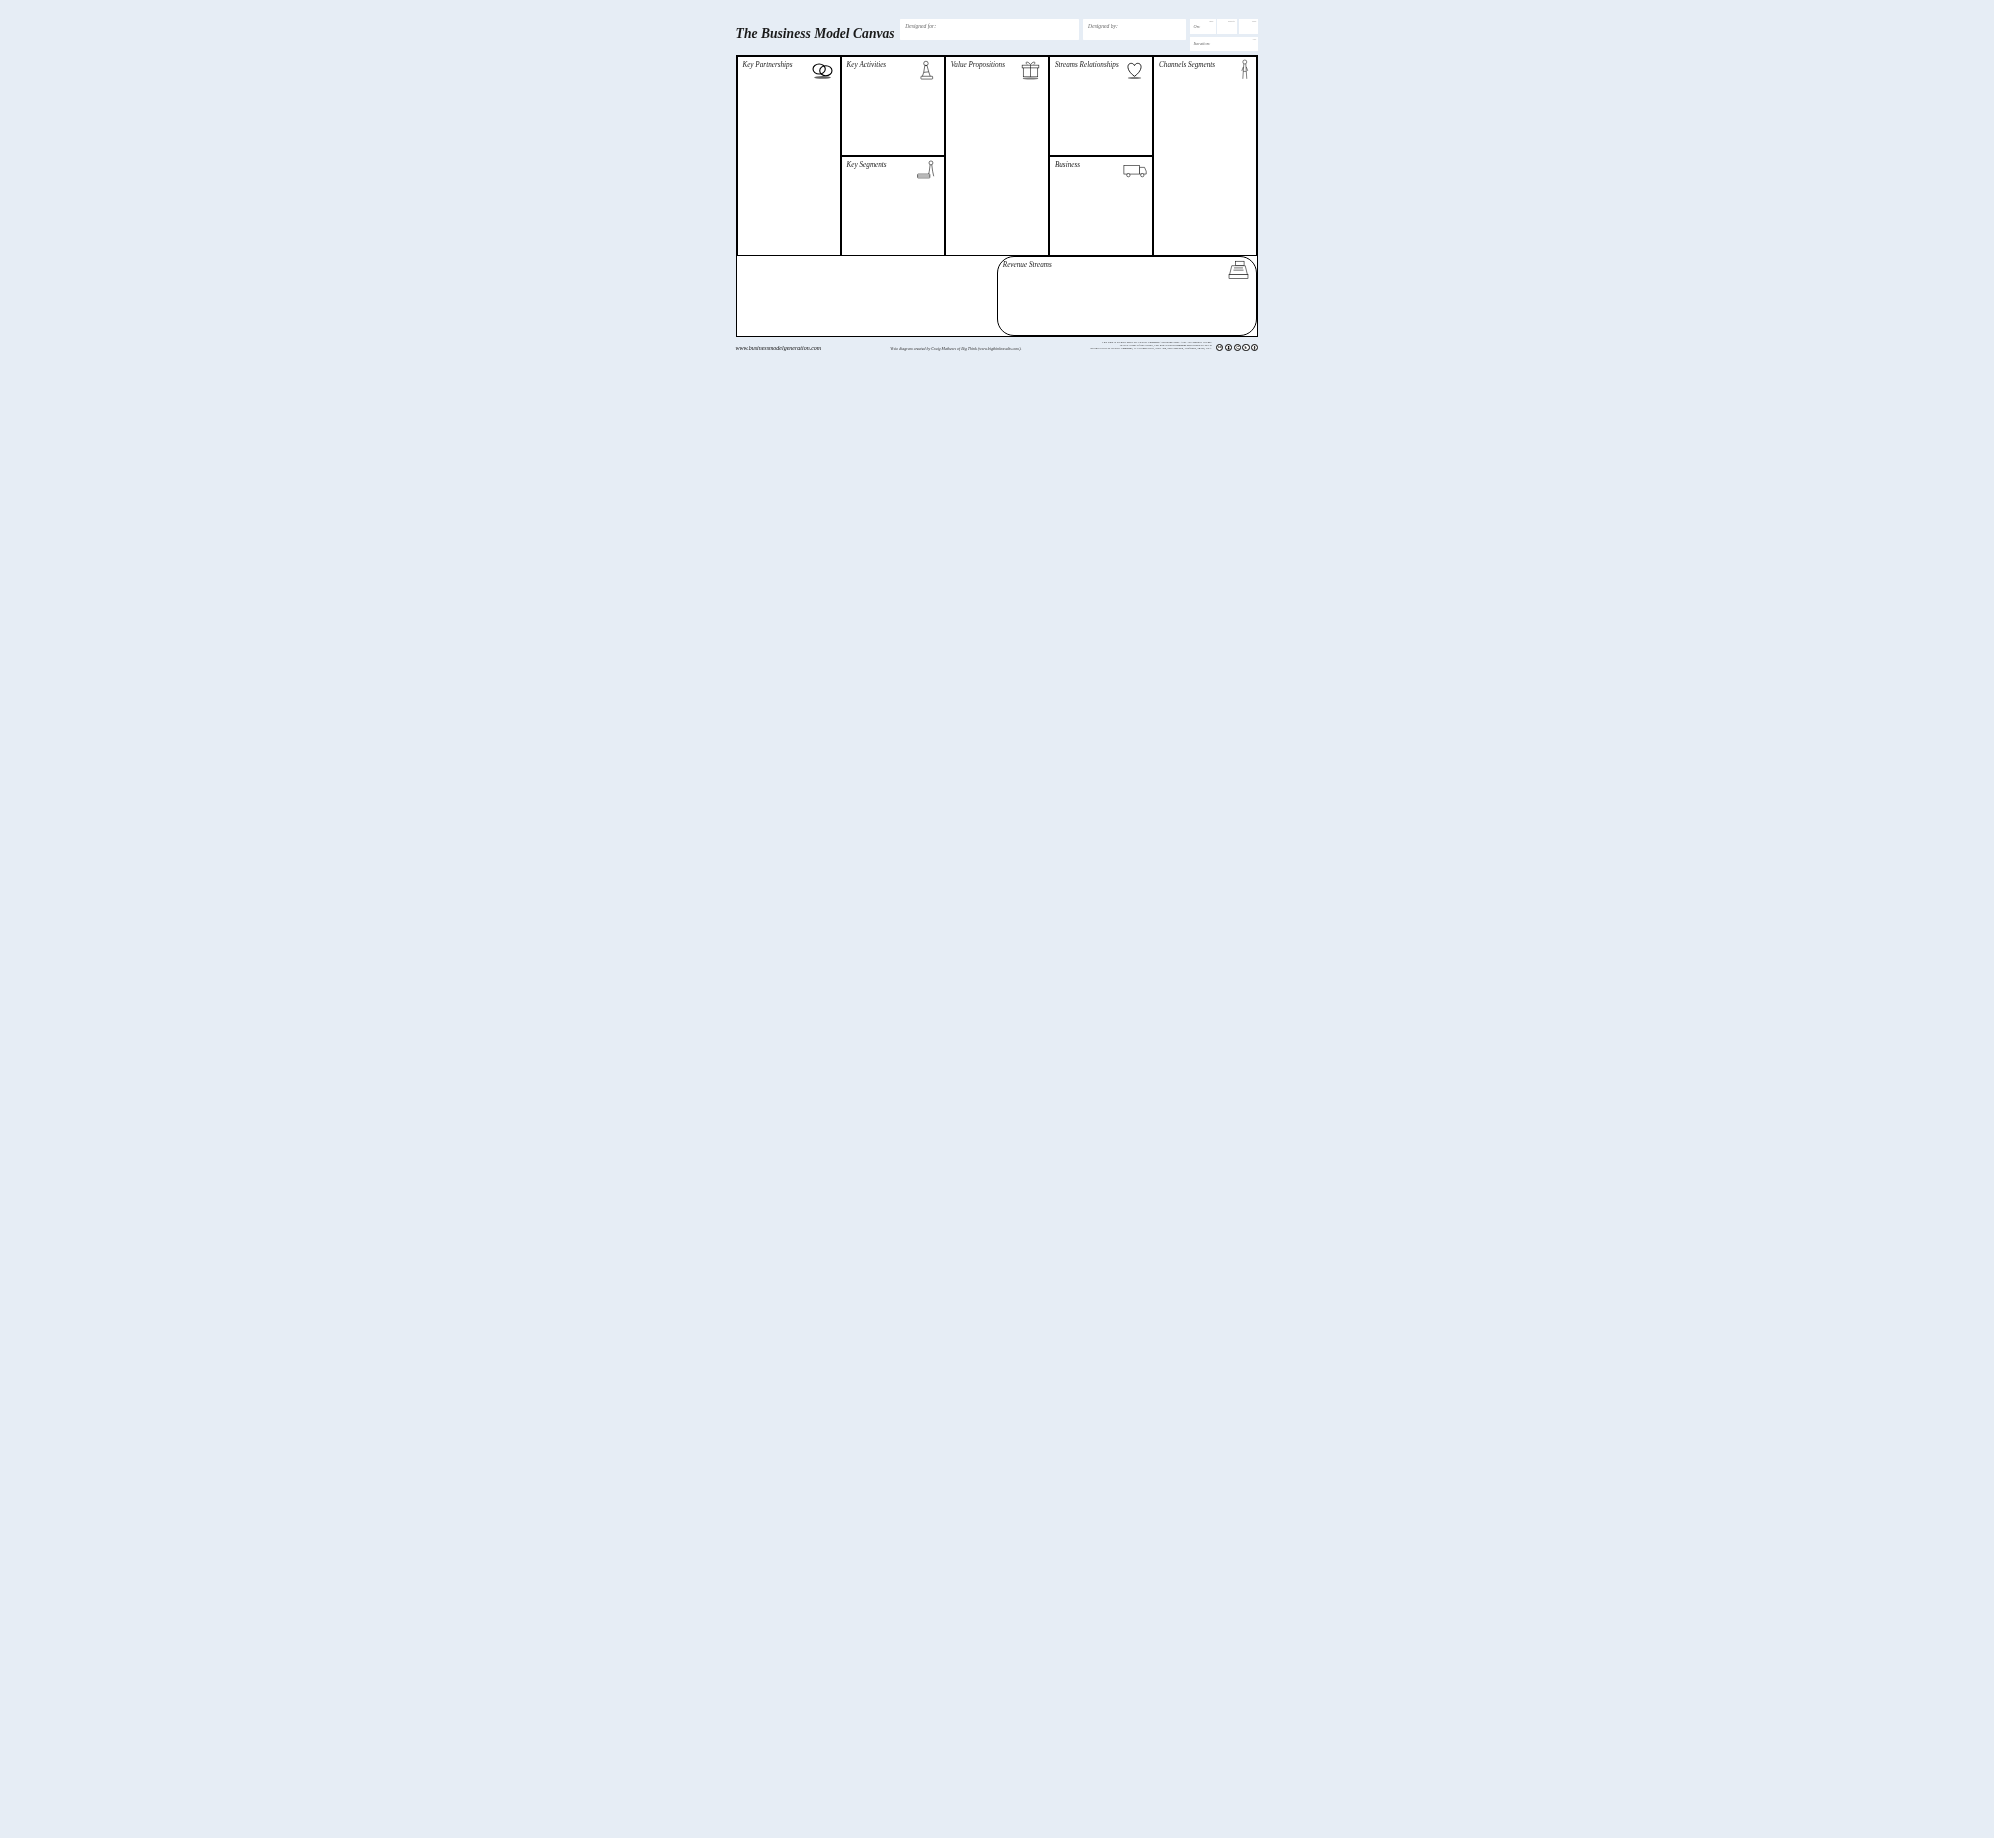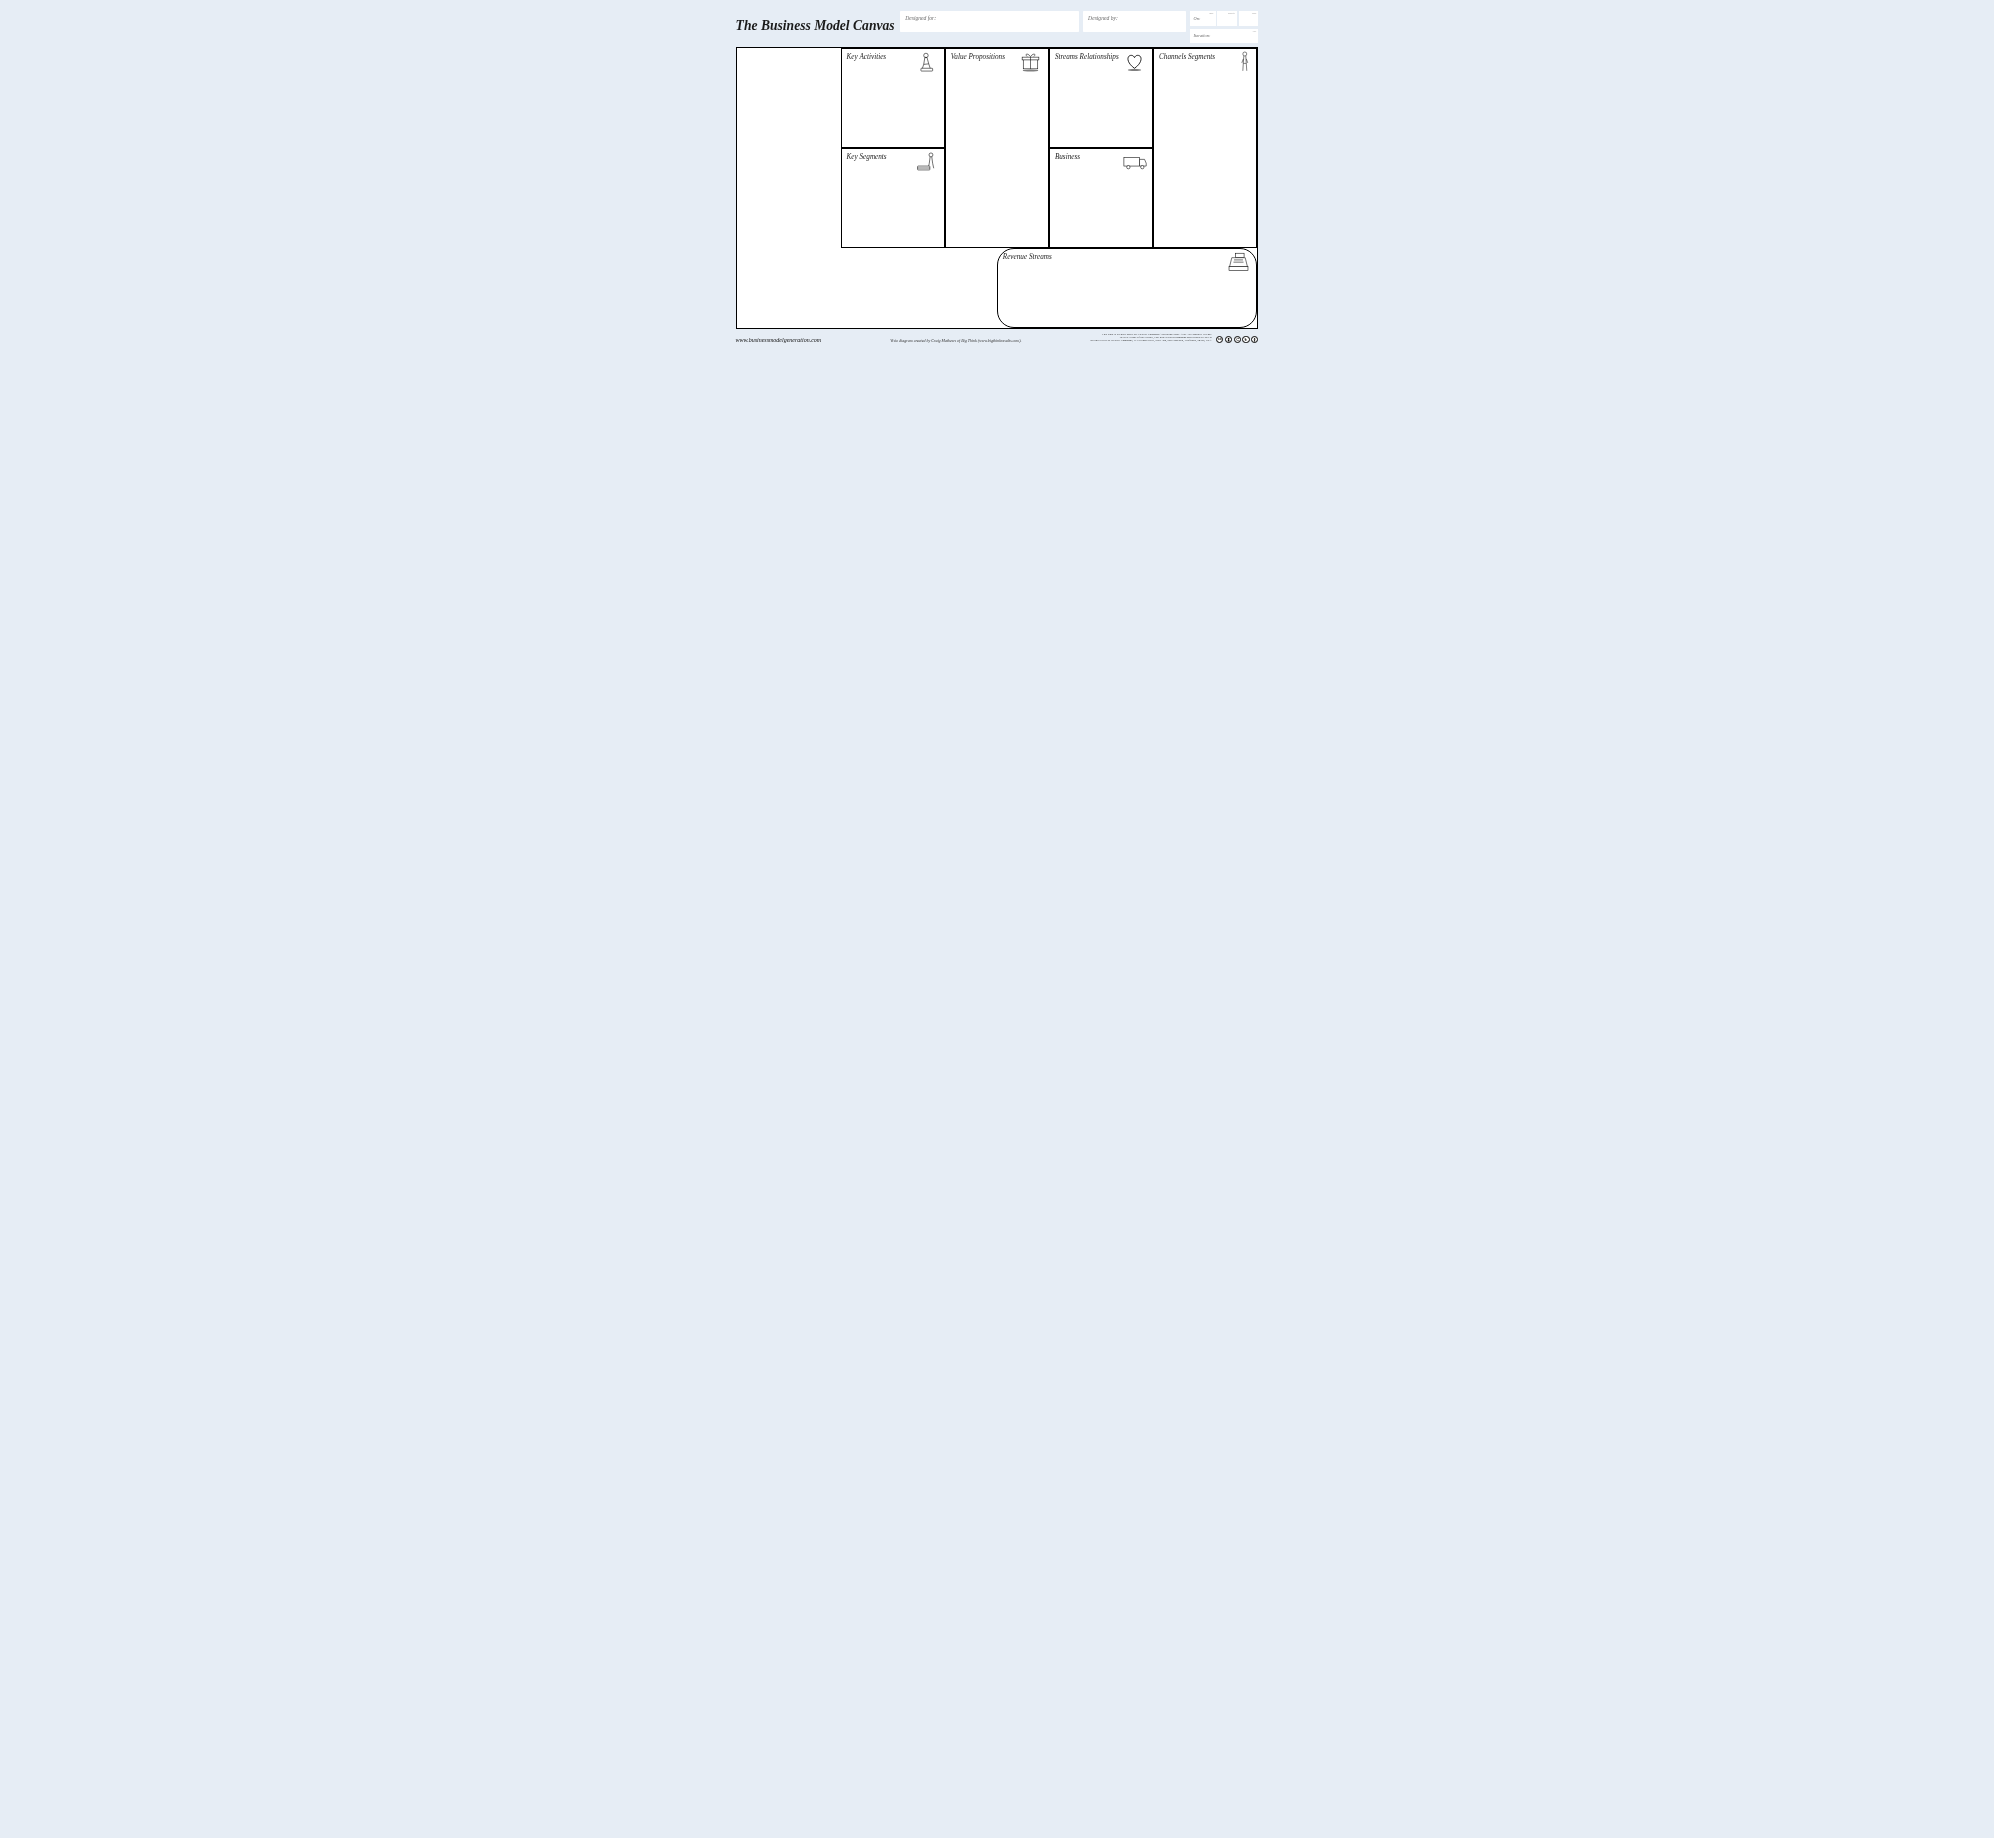--- a/index.html
+++ b/index.html
@@ -12,21 +12,21 @@
   * { box-sizing: border-box; }
   html, body {
     margin: 0;
     padding: 0;
     background: var(--page-bg);
     font-family: "Times New Roman", Times, serif;
     color: #111;
   }
   .page {
     width: 542px;
-    margin: 4px auto;
+    margin: 12px auto;
     padding: 7.2px 9.6px 4px 9.6px;
   }
   
   .header {
     display: flex;
     align-items: flex-start;
     gap: 4.8px;
     margin-bottom: 4px;
   }
   .title {
@@ -211,20 +211,32 @@
       </div>
       <div class="iter-row">
         <span class="meta-label">Iteration:</span>
         <span class="tiny">No.</span>
       </div>
     </div>
   </div>
 
   <div class="canvas">
 
+    <div class="cell kp">
+      <div class="cell-label">Key Partnerships</div>
+      <div class="icon-slot">
+        <svg viewBox="0 0 100 80">
+            <g fill="none" stroke="#000" stroke-width="4">
+              <ellipse cx="38" cy="36" rx="22" ry="18"></ellipse>
+              <ellipse cx="62" cy="42" rx="22" ry="18"></ellipse>
+            </g>
+            <ellipse cx="50" cy="66" rx="30" ry="5" fill="#000" opacity="0.6"></ellipse>
+          </svg>
+      </div>
+    </div>
 
     <div class="cell ka">
       <div class="cell-label">Key Activities</div>
       <div class="icon-slot">
         <svg viewBox="0 0 100 80">
             <g stroke="#000" stroke-width="2" fill="#fff">
               <circle cx="48" cy="16" r="8"></circle>
               <path d="M44 24 L40 48 L34 66 M52 24 L58 46 L64 64 M40 48 L58 46 M44 24 Q48 20 52 24" fill="none"></path>
               <rect x="30" y="62" width="42" height="10" rx="2"></rect>
             </g>

